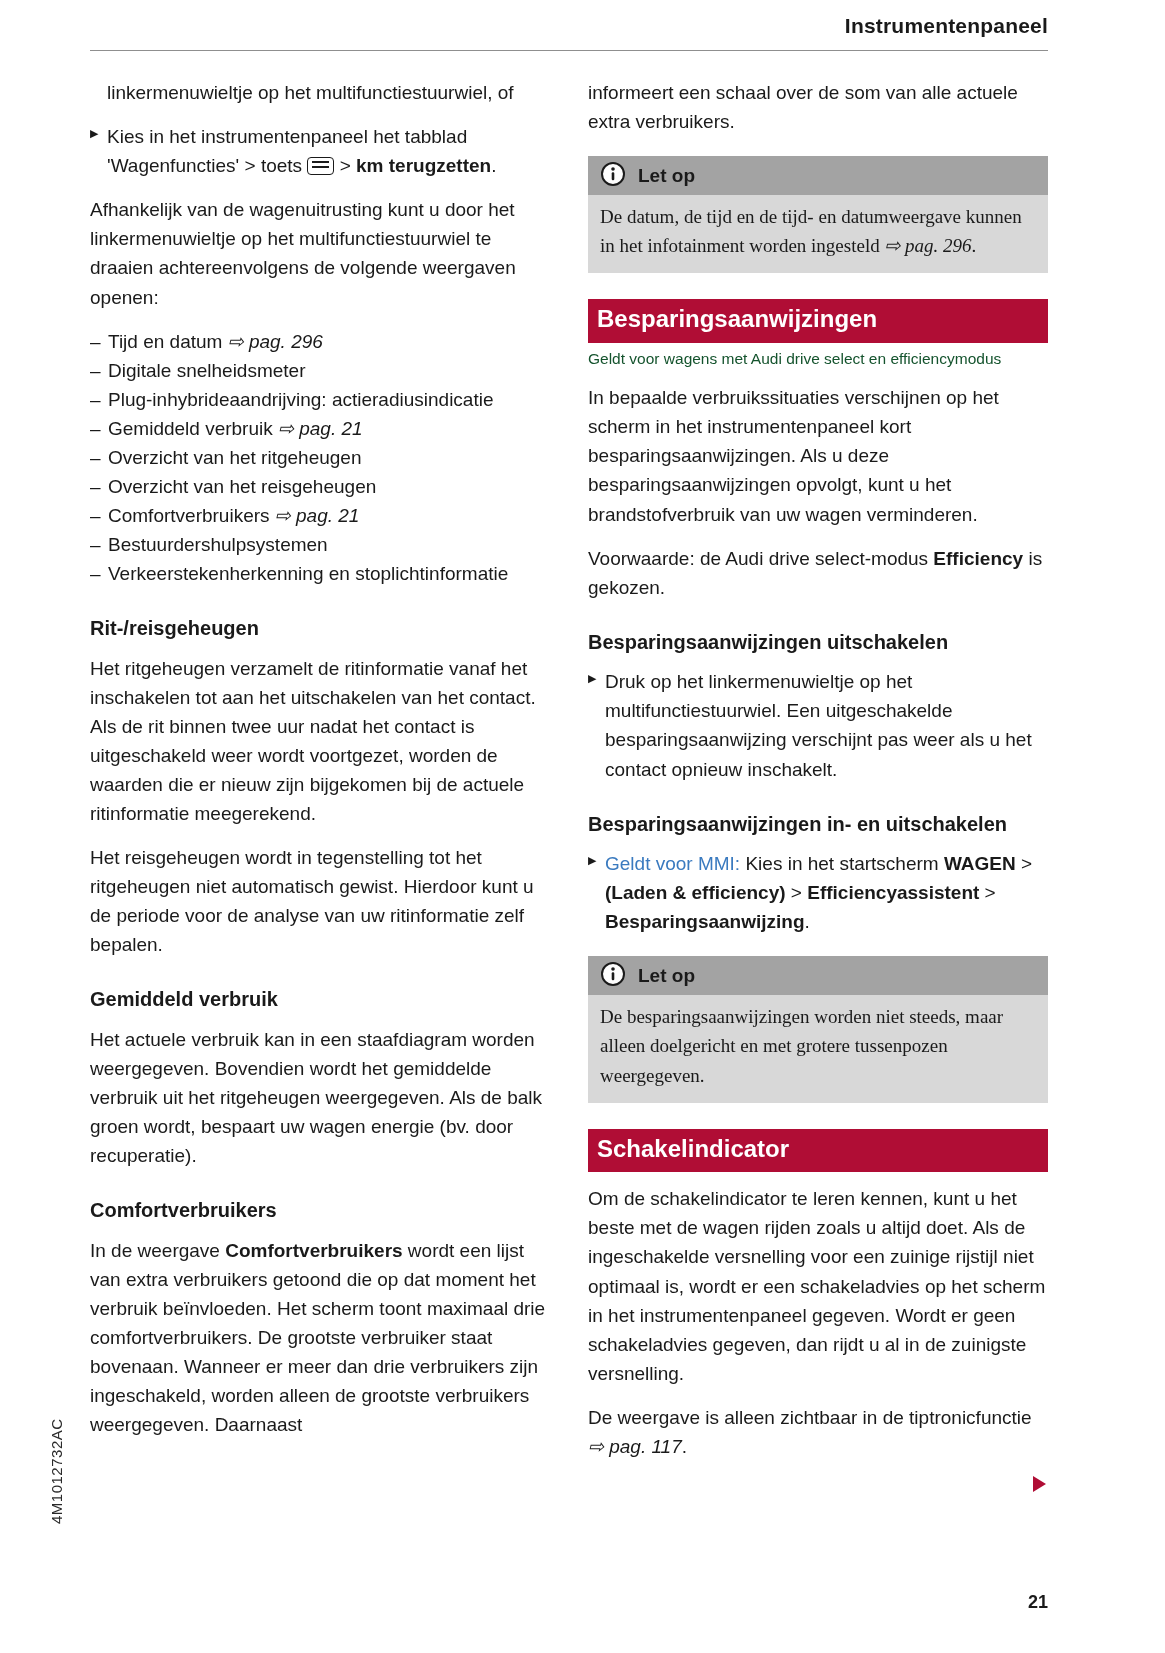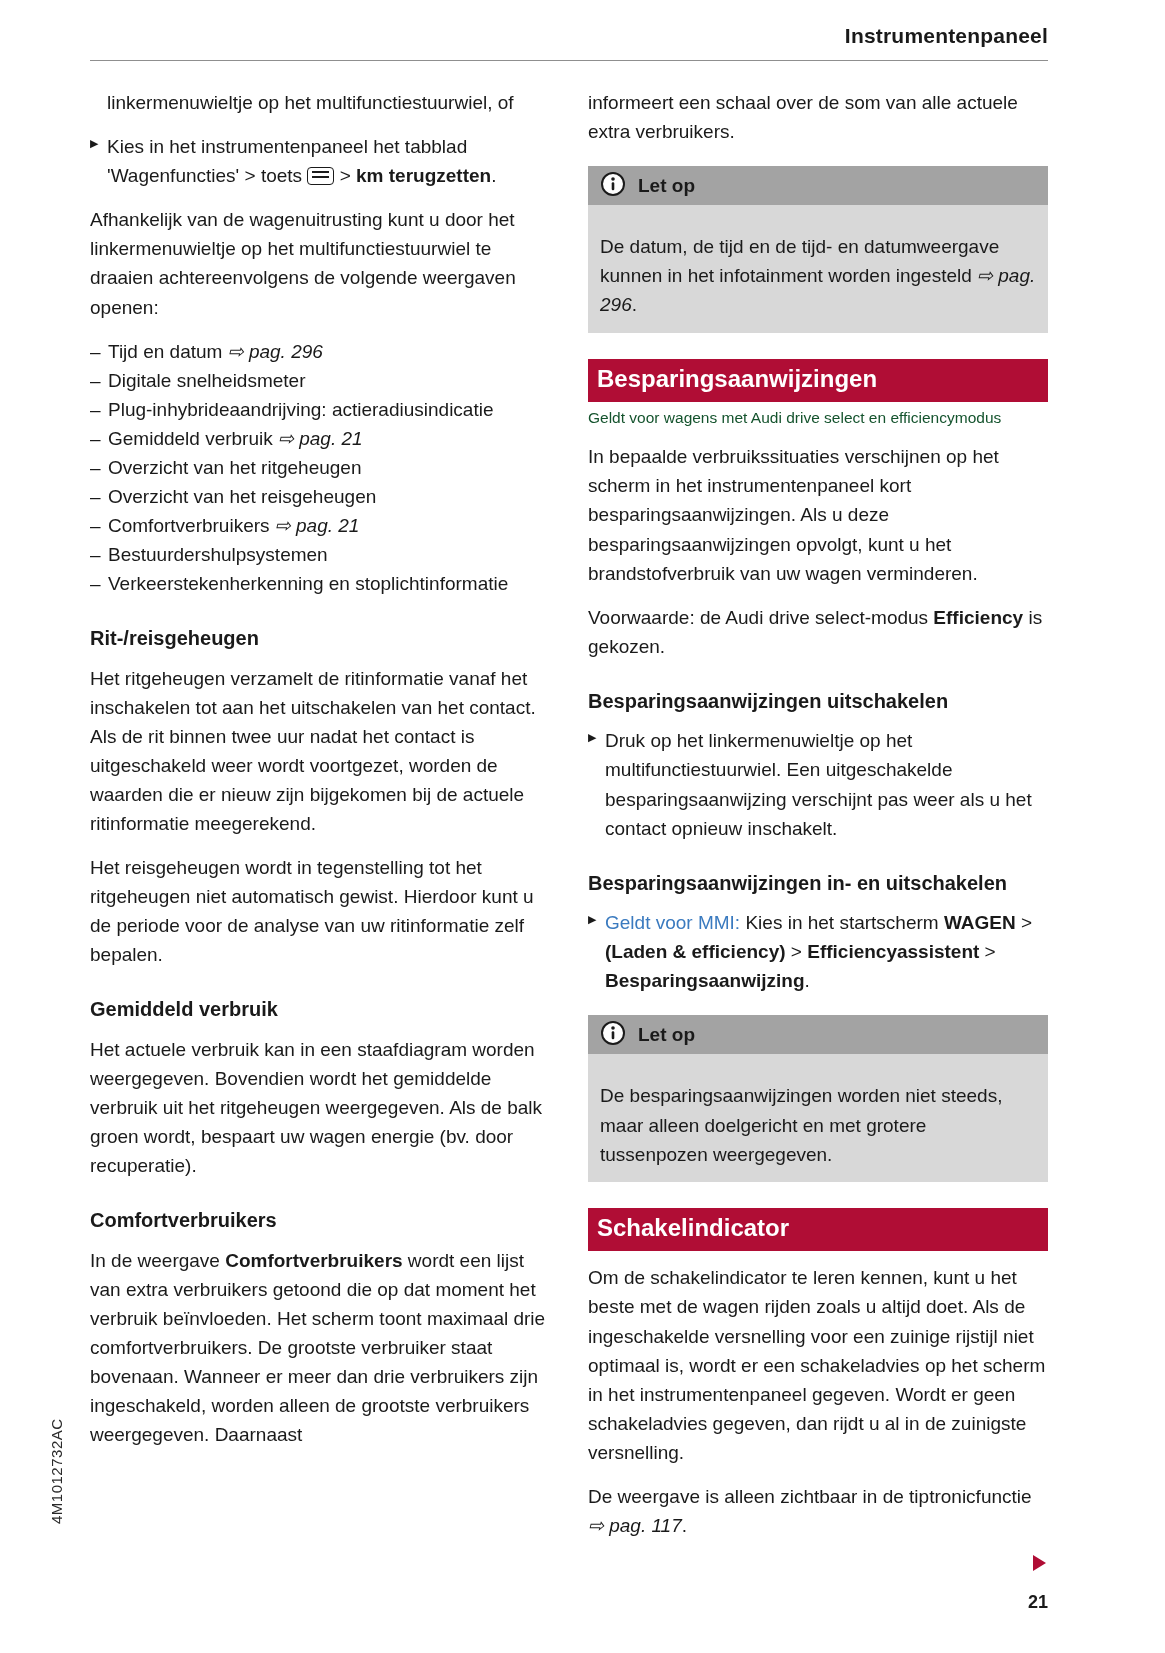--- a/index.html
+++ b/index.html
@@ -6,21 +6,21 @@
   .page {
     position:relative;
     width:1165px; height:1653px;
     background:#ffffff;
     font-family:"Liberation Sans", sans-serif;
     font-size:19px; line-height:1.53; color:#1a1a1a;
     overflow:hidden;
   }
   .page-header {
     margin:0 117px 0 90px;
-    padding:20px 0 8px;
+    padding:10px 0 8px;
     border-bottom:1px solid #8f8f8f;
     text-align:right;
   }
   .header-title { font-weight:700; font-size:21px; letter-spacing:.2px; }
   .content { display:flex; gap:38px; margin:27px 117px 0 90px; }
   .col { width:460px; flex:0 0 460px; }
   p.para { margin:0 0 15px; }
   .hang { padding-left:17px; }
   .bullet { position:relative; padding-left:17px; }
   .bullet::before { content:"\25B6"; position:absolute; left:0; top:3px; font-size:11px; color:#1a1a1a; }
@@ -36,21 +36,21 @@
     color:#ffffff; font-weight:700; font-size:24px;
     padding:2px 9px 5px; margin:26px 0 12px;
   }
   .bar-sub { color:#14532d; font-size:15.5px; line-height:1.3; margin:-6px 0 14px; }
   .note { margin:20px 0 22px; }
   .note-head {
     display:flex; align-items:flex-start; gap:12px;
     background:var(--note_header_bg, #a3a3a3);
     padding:5px 12px; font-weight:700; font-size:19px;
   }
-  .note-body { background:var(--note_body_bg, #d8d8d8); padding:27px 12px 13px; }
+  .note-body { background:var(--note_body_bg, #d8d8d8); padding:7px 12px 13px;font-family:Liberation Serif, serif; }
   .menu-key {
     display:inline-block; width:27px; height:18px;
     border:1.7px solid #1a1a1a; border-radius:4px;
     vertical-align:-3px; box-sizing:border-box;
   }
   .menu-key::before {
     content:""; display:block; margin:3px 4px 0; height:9px;
     background:repeating-linear-gradient(to bottom, #1a1a1a 0 1.8px, transparent 1.8px 5.4px);
   }
   .info-icon { flex:0 0 auto; display:block; }

